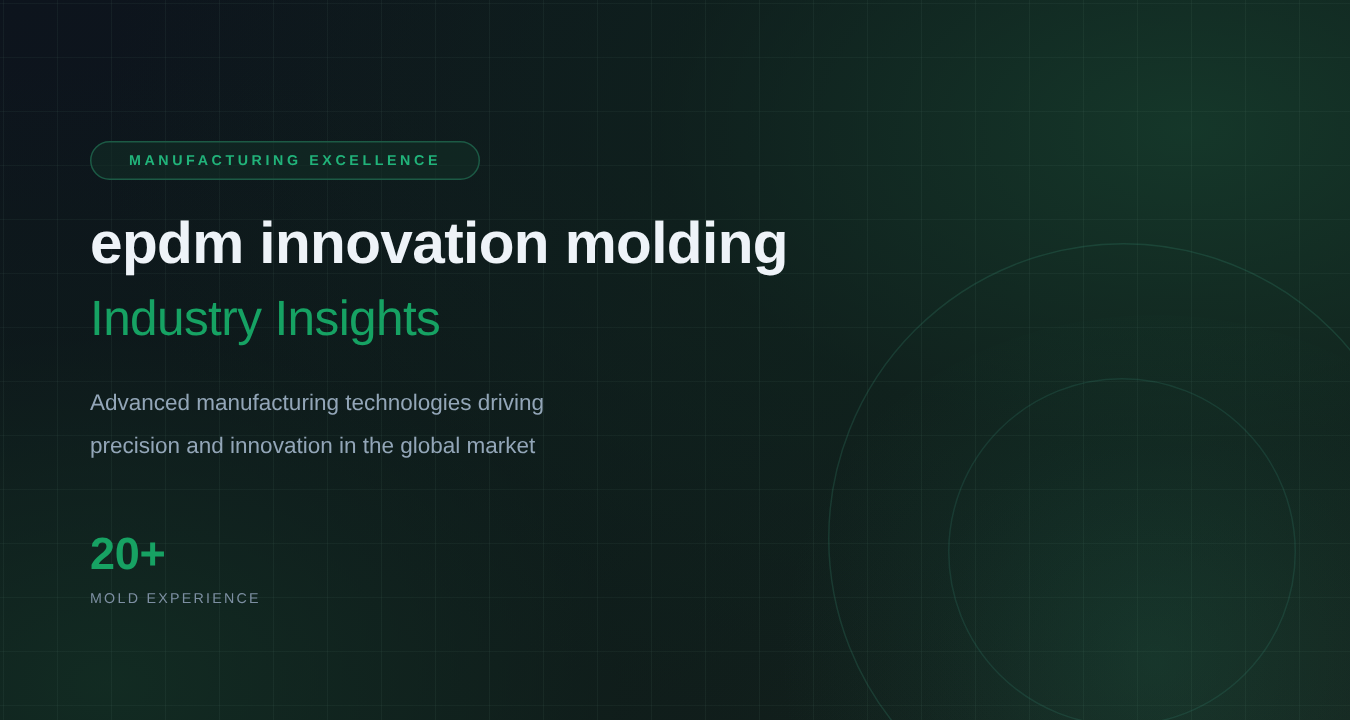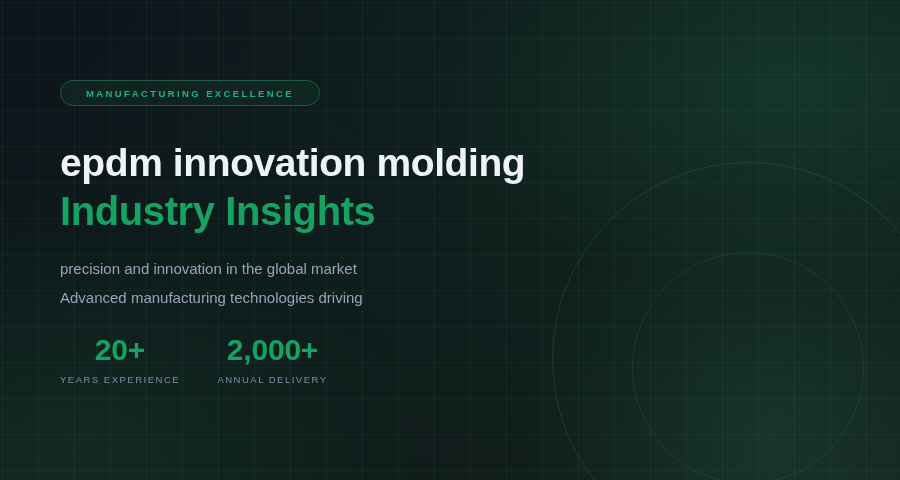--- a/index.html
+++ b/index.html
@@ -77,21 +77,21 @@
   .content {
     position: absolute;
     left: 60px;
     top: 0;
     width: 620px;
   }
 
   .badge {
     position: absolute;
     left: 0;
-    top: 80px;
+    top: 94px;
     width: 260px;
     height: 26px;
     box-sizing: border-box;
     border: 1px solid #1c5a45;
     border-radius: 13px;
     background: rgba(18, 48, 38, 0.55);
     display: flex;
     align-items: center;
     justify-content: center;
   }
@@ -113,22 +113,22 @@
     line-height: 49px;
     letter-spacing: -0.4px;
     color: #eef3f8;
     white-space: nowrap;
   }
   .headline-accent {
     position: absolute;
     left: 0;
     top: 187px;
     margin: 0;
-    font-size: 40px;
-    font-weight: 700;
+    font-size: 33px;
+    font-weight: 400;
     line-height: 49px;
     letter-spacing: -0.4px;
     color: #16a263;
     white-space: nowrap;
   }
 
   .subtitle {
     position: absolute;
     left: 0;
     top: 254px;
@@ -142,21 +142,22 @@
   .subtitle-line { display: block; }
 
   .stats {
     position: absolute;
     left: 0;
     top: 332px;
     display: flex;
     align-items: flex-start;
   }
   .stat {
-    text-align: center;
+    text-align: left;
+    margin-top: 20px;
   }
   .stat:nth-child(1) { width: 120px; margin-right: 36px; }
   .stat:nth-child(2) { width: 113px; margin-right: 39px; }
   .stat:nth-child(3) { width: 113px; }
 
   .stat-value {
     display: block;
     font-size: 30px;
     font-weight: 800;
     line-height: 36px;
@@ -199,31 +200,27 @@
 
     <div class="badge">
       <span class="badge-text">MANUFACTURING EXCELLENCE</span>
     </div>
 
     <h1 class="headline">epdm innovation molding</h1>
 
     <h2 class="headline-accent">Industry Insights</h2>
 
     <p class="subtitle">
+      <span class="subtitle-line">Advanced manufacturing technologies driving</span>
       <span class="subtitle-line">precision and innovation in the global market</span>
-      <span class="subtitle-line">Advanced manufacturing technologies driving</span>
     </p>
 
     <div class="stats">
       <div class="stat">
         <span class="stat-value">20+</span>
-        <span class="stat-label">YEARS EXPERIENCE</span>
-      </div>
-      <div class="stat">
-        <span class="stat-value">2,000+</span>
-        <span class="stat-label">ANNUAL DELIVERY</span>
+        <span class="stat-label">MOLD EXPERIENCE</span>
       </div>
     </div>
 
   </div>
 
   <div class="bottom-bar"></div>
 </div>
 
 </body></html>

